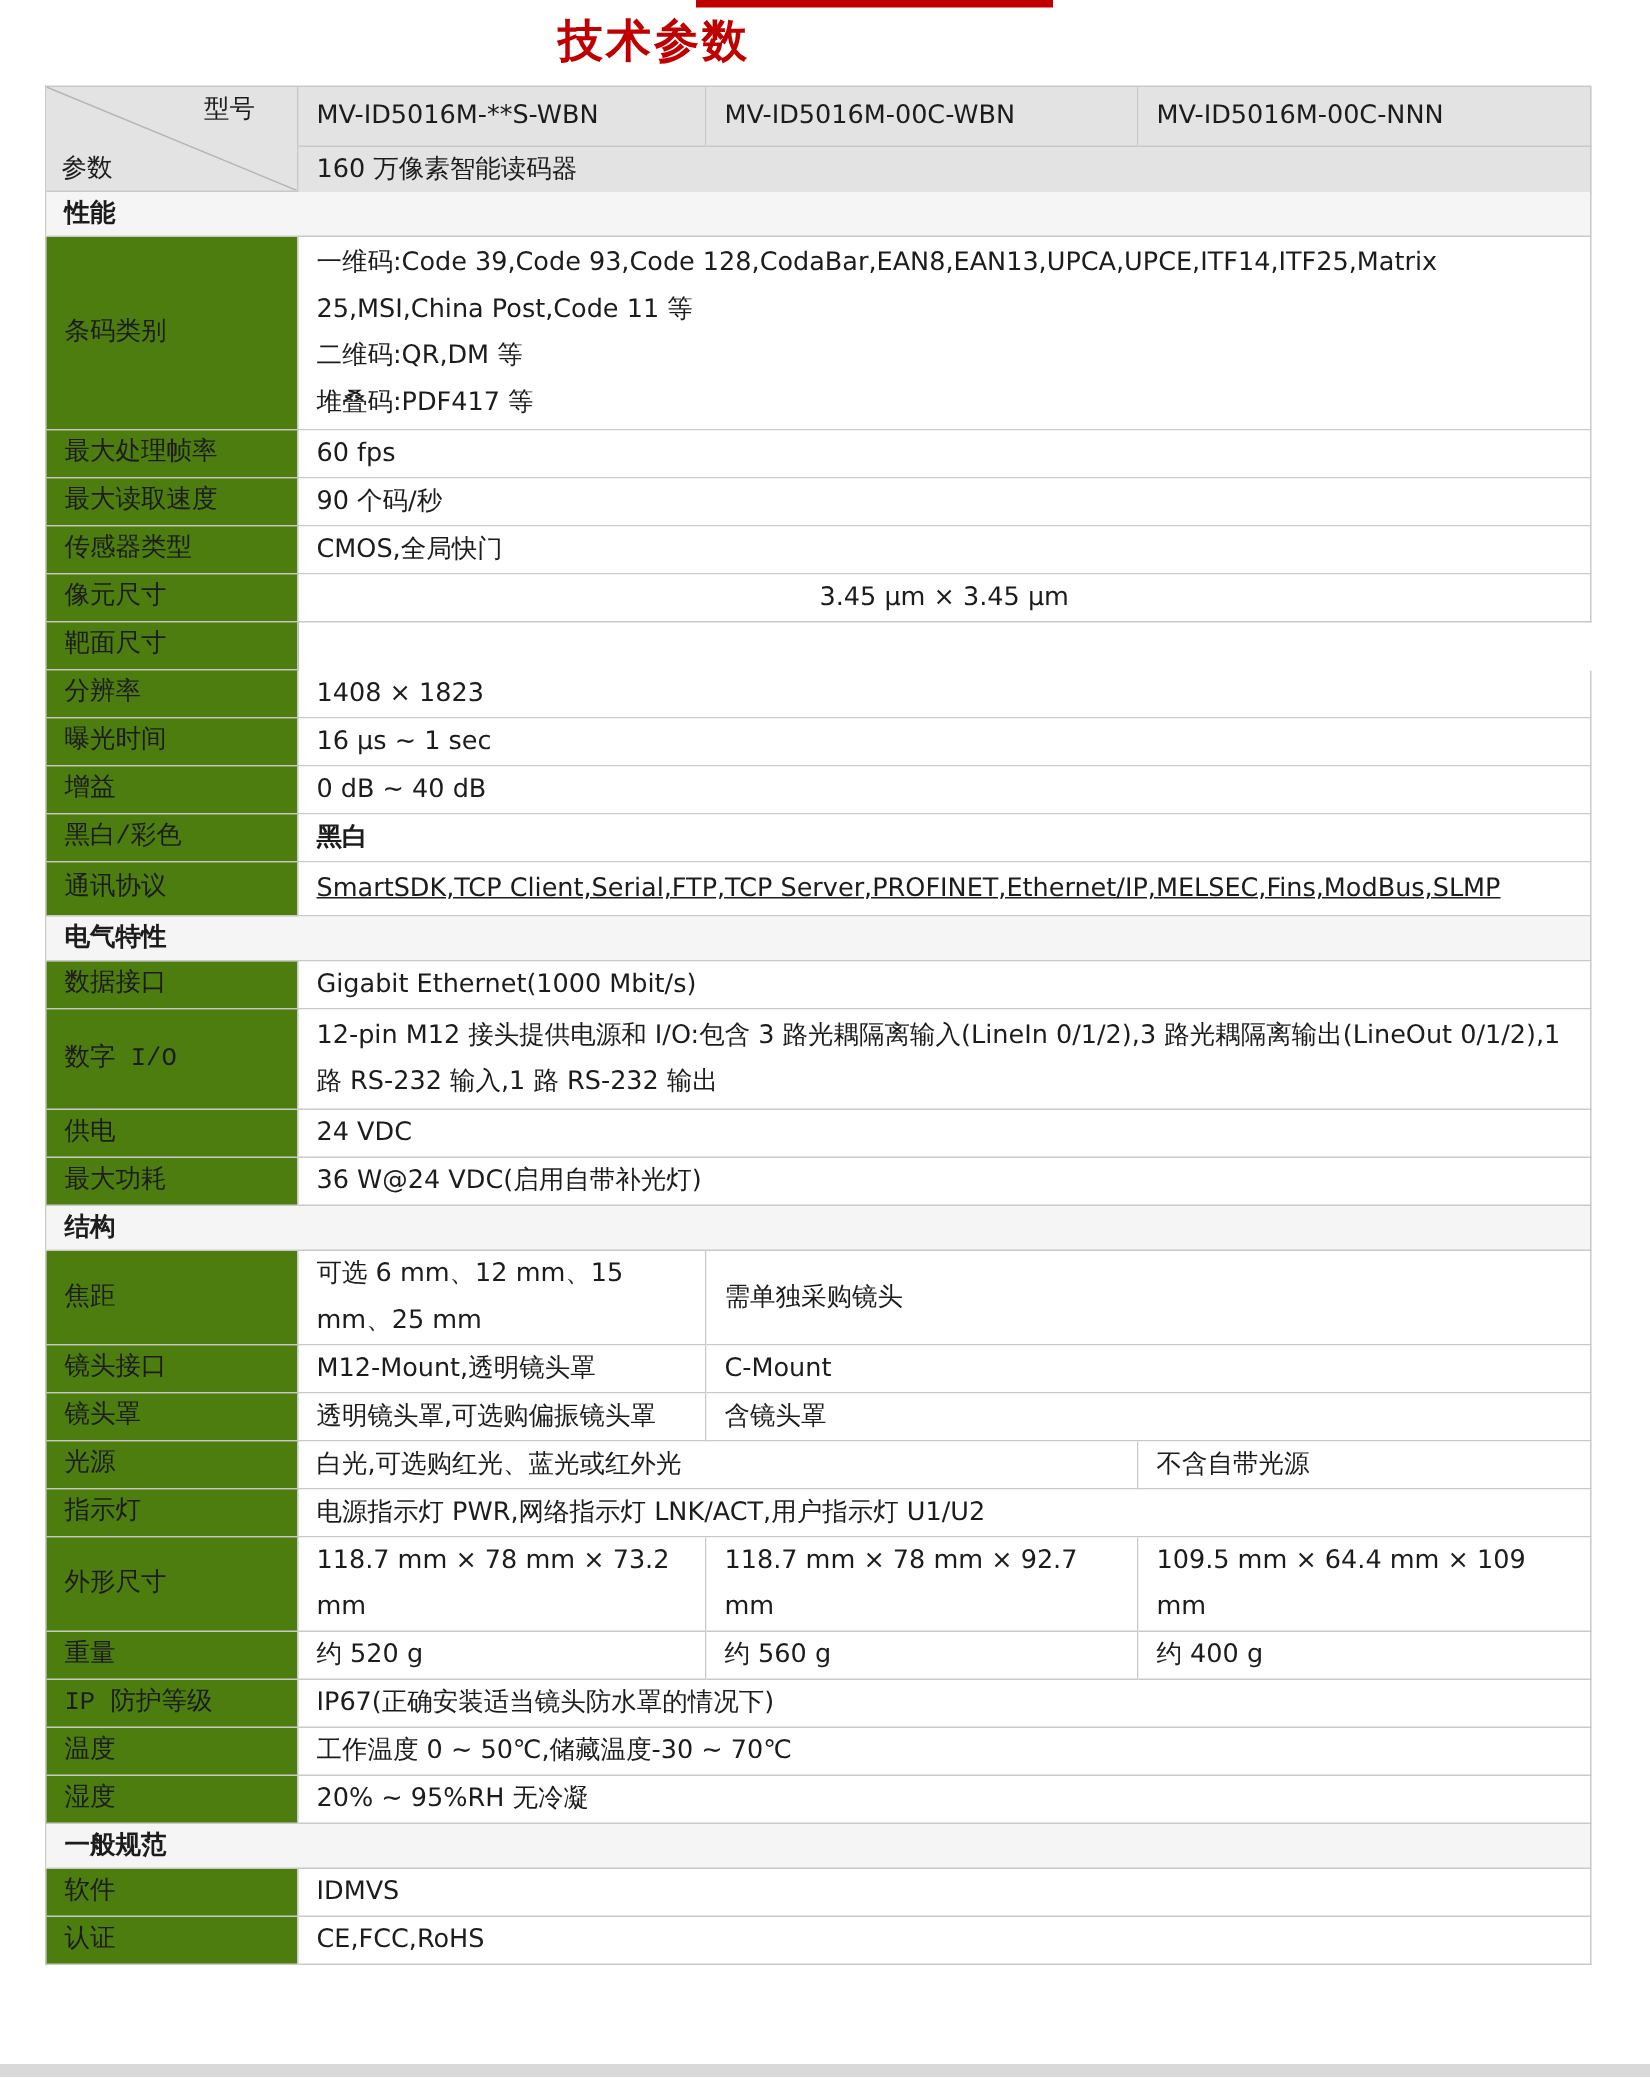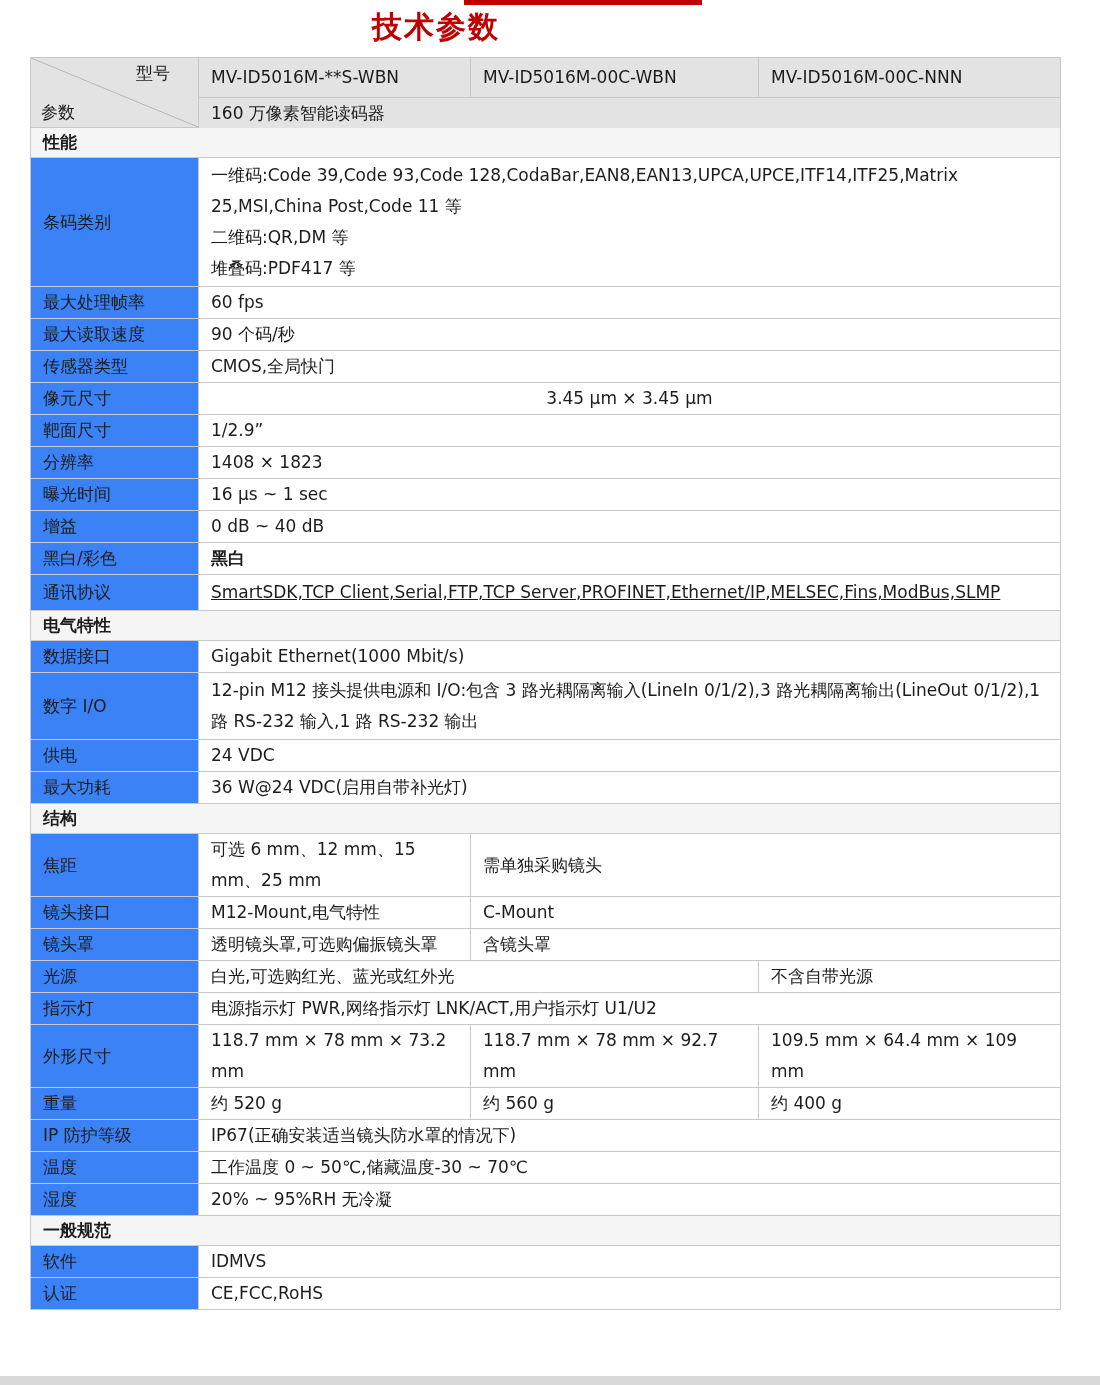--- a/index.html
+++ b/index.html
@@ -37,21 +37,21 @@
     border-bottom:1px solid #c9c9c9;
     padding:0 12px;
     line-height:31px;
     min-height:31px;
     display:flex;
     align-items:center;
     box-sizing:border-box;
     background:#ffffff;
   }
   .cell .txt{white-space:pre-line;}
-  .label-cell{background:#3b82f6;}
+  .label-cell{background:#4d7c0f;font-family:Liberation Mono, monospace;}
   .header-block{grid-template-rows:40px 30px;}
   .hdr{background:#e3e3e3;}
   .corner-cell{
     grid-row:1/3;grid-column:1;
     position:relative;
     padding:0;
   }
   .corner-cell svg{position:absolute;left:0;top:0;width:100%;height:100%;}
   .corner-top{position:absolute;top:3px;right:28px;line-height:24px;}
   .corner-bottom{position:absolute;bottom:3px;left:10px;line-height:24px;}
@@ -123,23 +123,20 @@
           </div>
         </div>
         <div class="row">
           <div class="cell label-cell">像元尺寸</div>
           <div class="cell" style="grid-column: 2 / 5; justify-content: center;">
             <span class="txt">3.45 μm × 3.45 μm</span>
           </div>
         </div>
         <div class="row">
           <div class="cell label-cell">靶面尺寸</div>
-          <div class="cell" style="grid-column: 2 / 5;">
-            <span class="txt">1/2.9”</span>
-          </div>
         </div>
         <div class="row">
           <div class="cell label-cell">分辨率</div>
           <div class="cell" style="grid-column: 2 / 5;">
             <span class="txt">1408 × 1823</span>
           </div>
         </div>
         <div class="row">
           <div class="cell label-cell">曝光时间</div>
           <div class="cell" style="grid-column: 2 / 5;">
@@ -199,21 +196,21 @@
           <div class="cell" style="grid-column: 2 / 3;">
             <span class="txt">可选 6 mm、12 mm、15 mm、25 mm</span>
           </div>
           <div class="cell" style="grid-column: 3 / 5;">
             <span class="txt">需单独采购镜头</span>
           </div>
         </div>
         <div class="row">
           <div class="cell label-cell">镜头接口</div>
           <div class="cell" style="grid-column: 2 / 3;">
-            <span class="txt">M12-Mount,电气特性</span>
+            <span class="txt">M12-Mount,透明镜头罩</span>
           </div>
           <div class="cell" style="grid-column: 3 / 5;">
             <span class="txt">C-Mount</span>
           </div>
         </div>
         <div class="row">
           <div class="cell label-cell">镜头罩</div>
           <div class="cell" style="grid-column: 2 / 3; align-items: center;">
             <span class="txt">透明镜头罩,可选购偏振镜头罩</span>
           </div>

